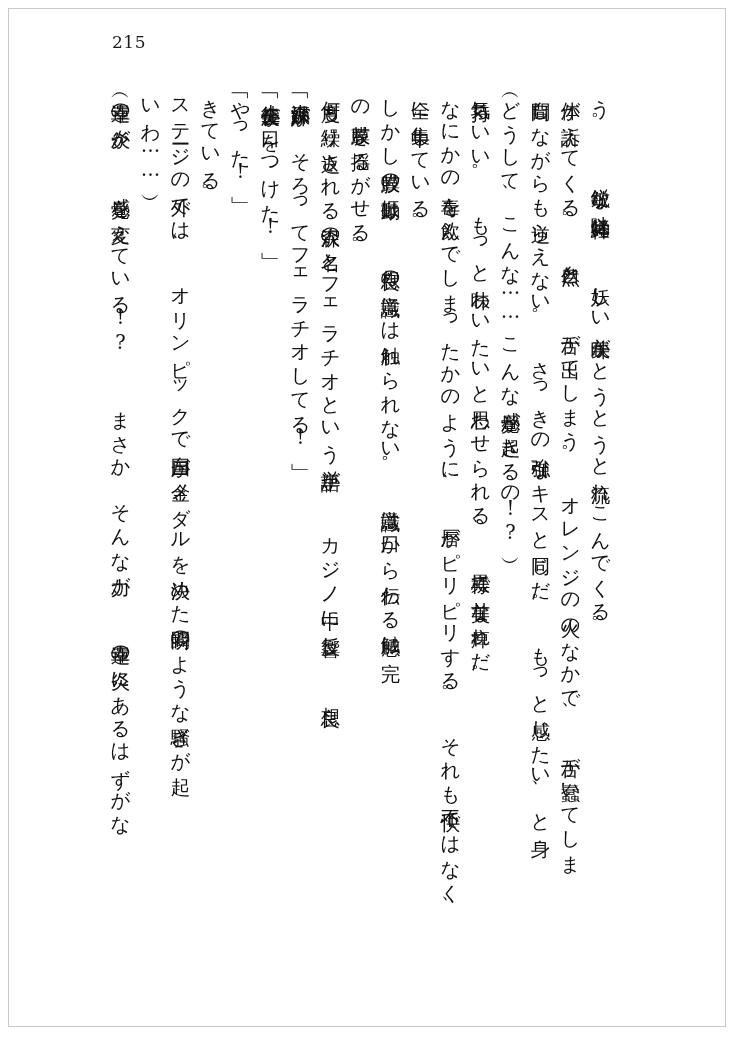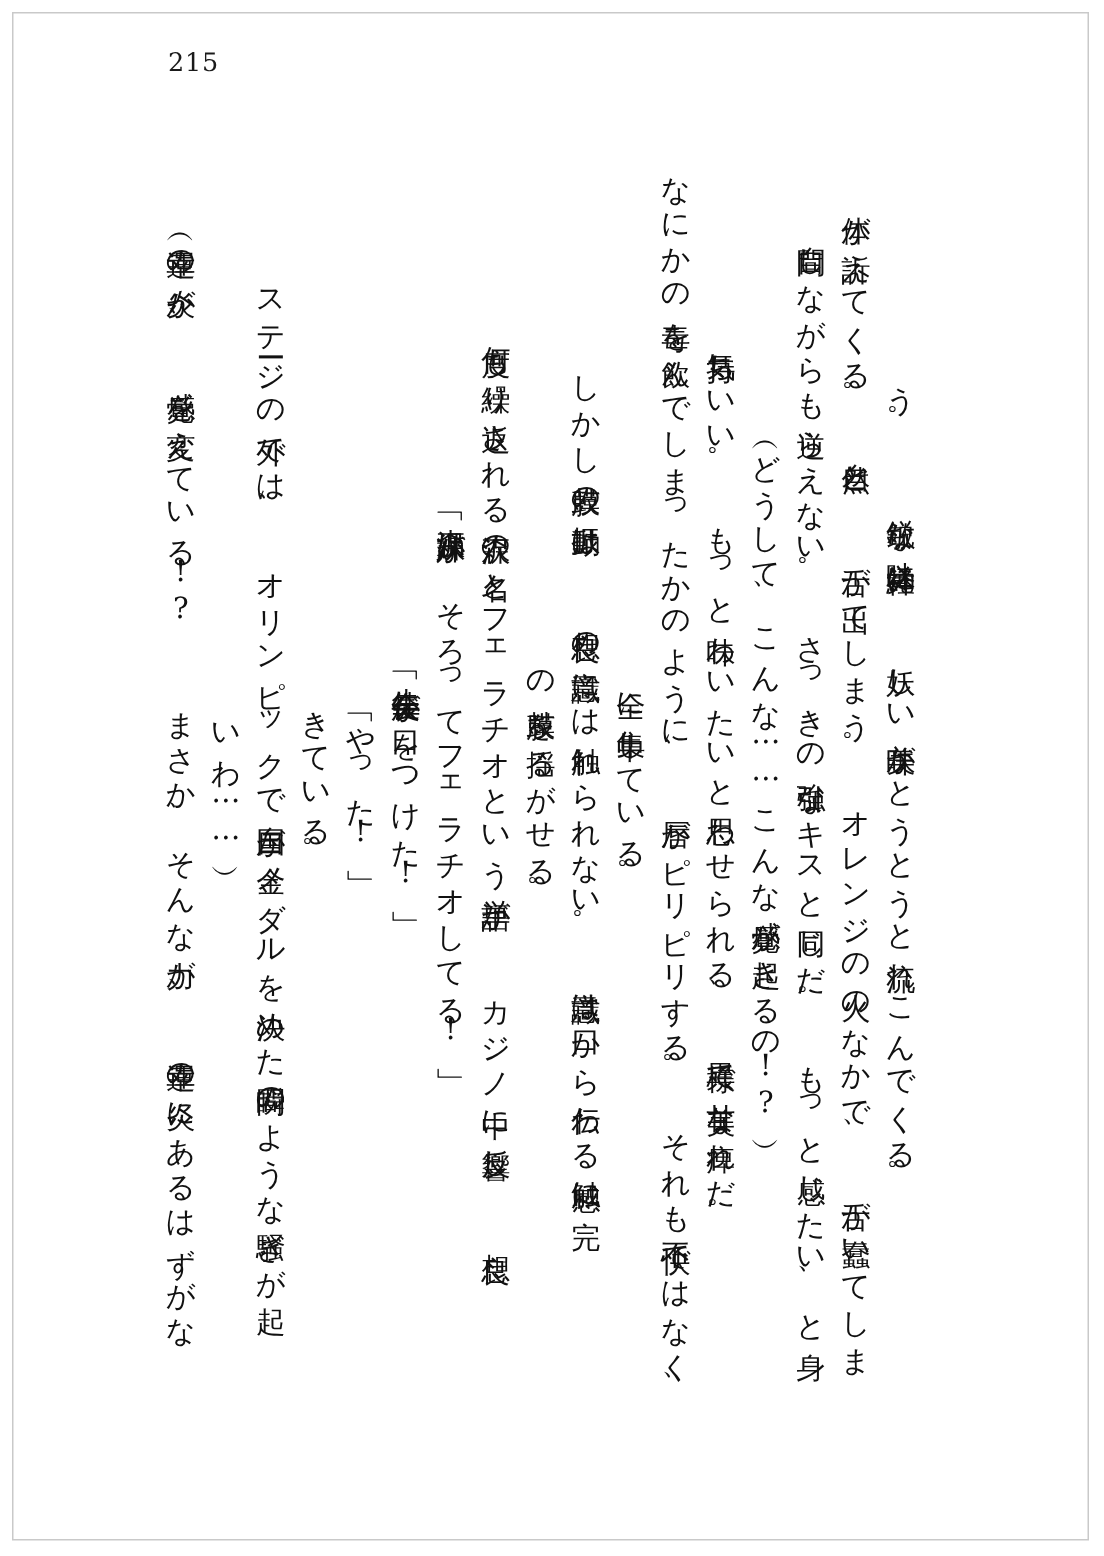--- a/index.html
+++ b/index.html
@@ -9,21 +9,20 @@
   }
   body {
     font-family: "DejaVu Serif", "Liberation Serif", serif;
   }
   #page {
     position: relative;
     width: 736px;
     height: 1037px;
     background: #ffffff;
     overflow: hidden;
-    text-align: center;
   }
   
   #page-frame {
     position: absolute;
     left: 8px;
     top: 8px;
     width: 718px;
     height: 1019px;
     border: 1px solid #c9c9c9;
     box-sizing: border-box;

